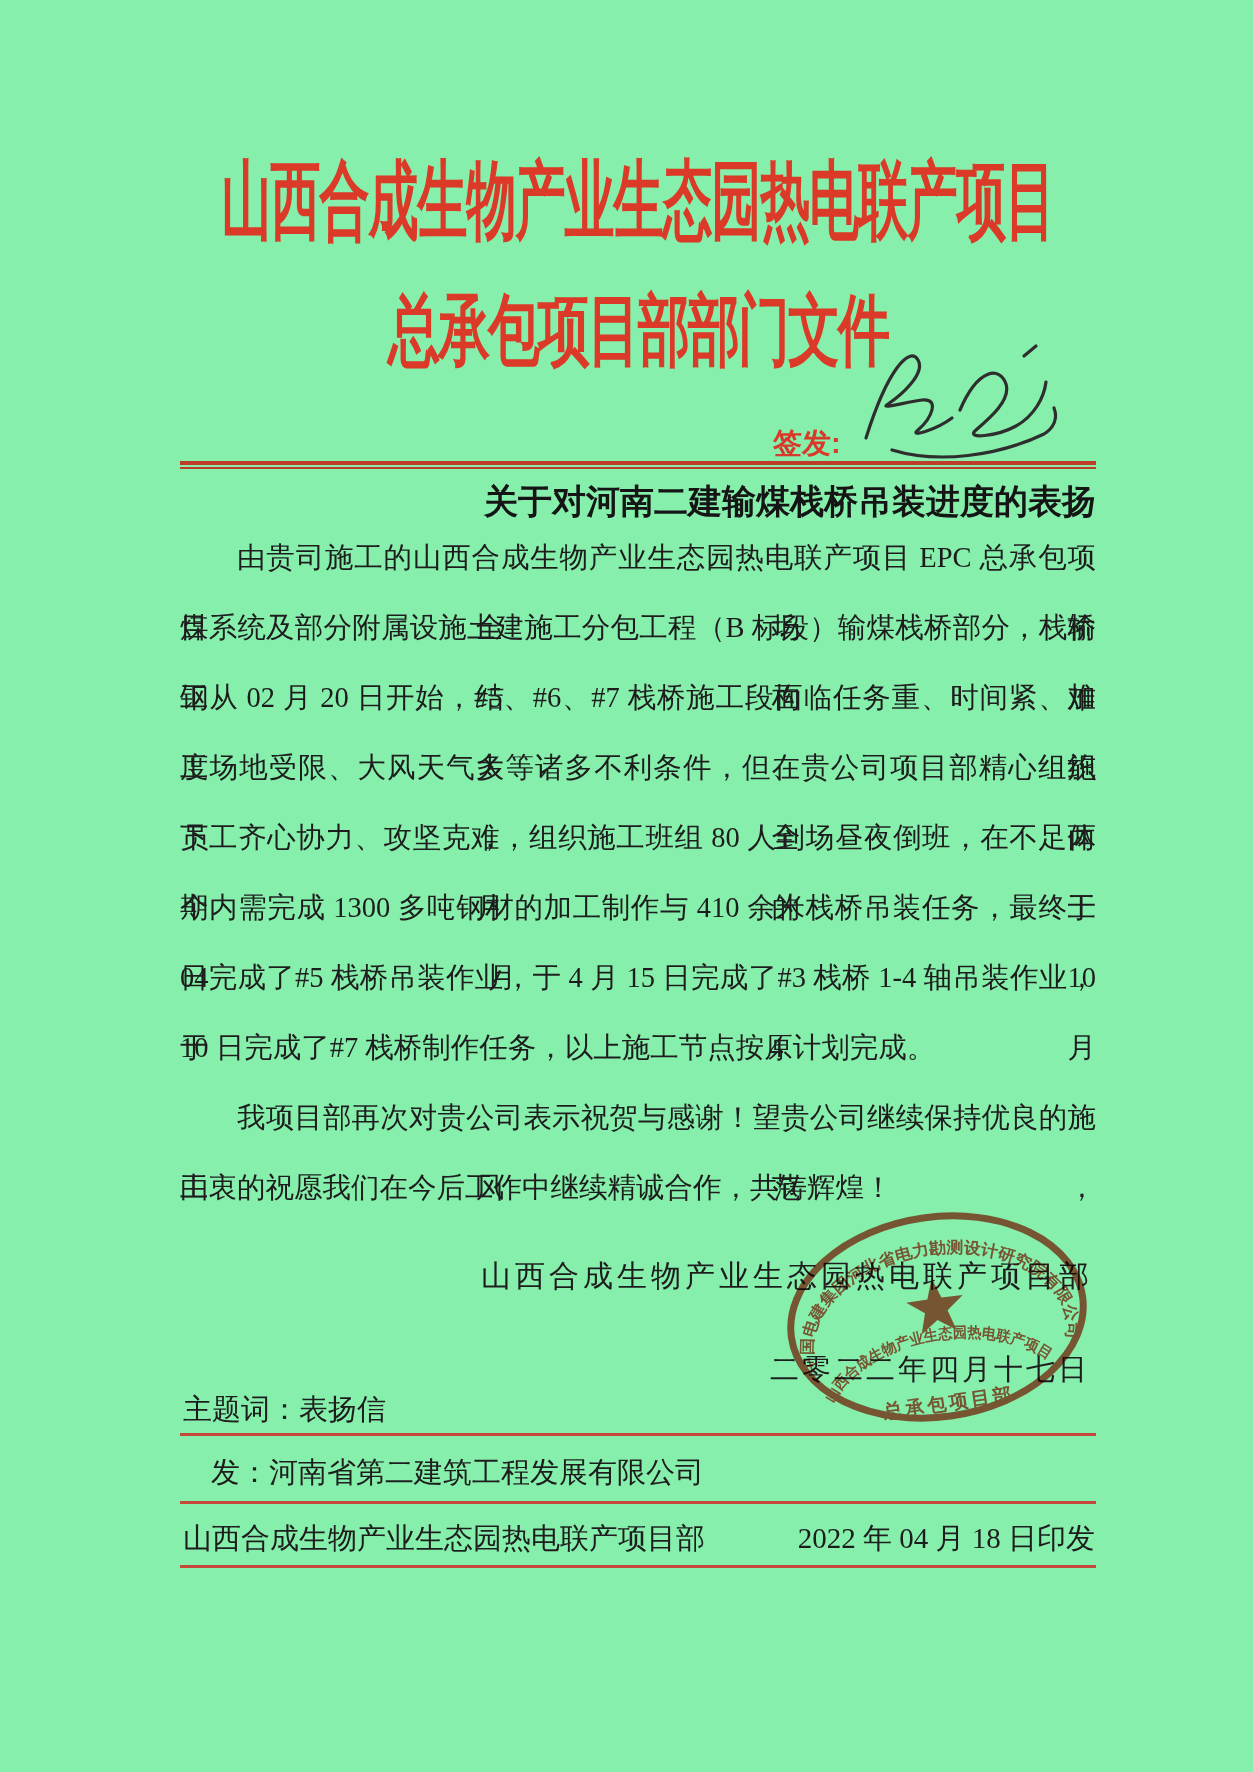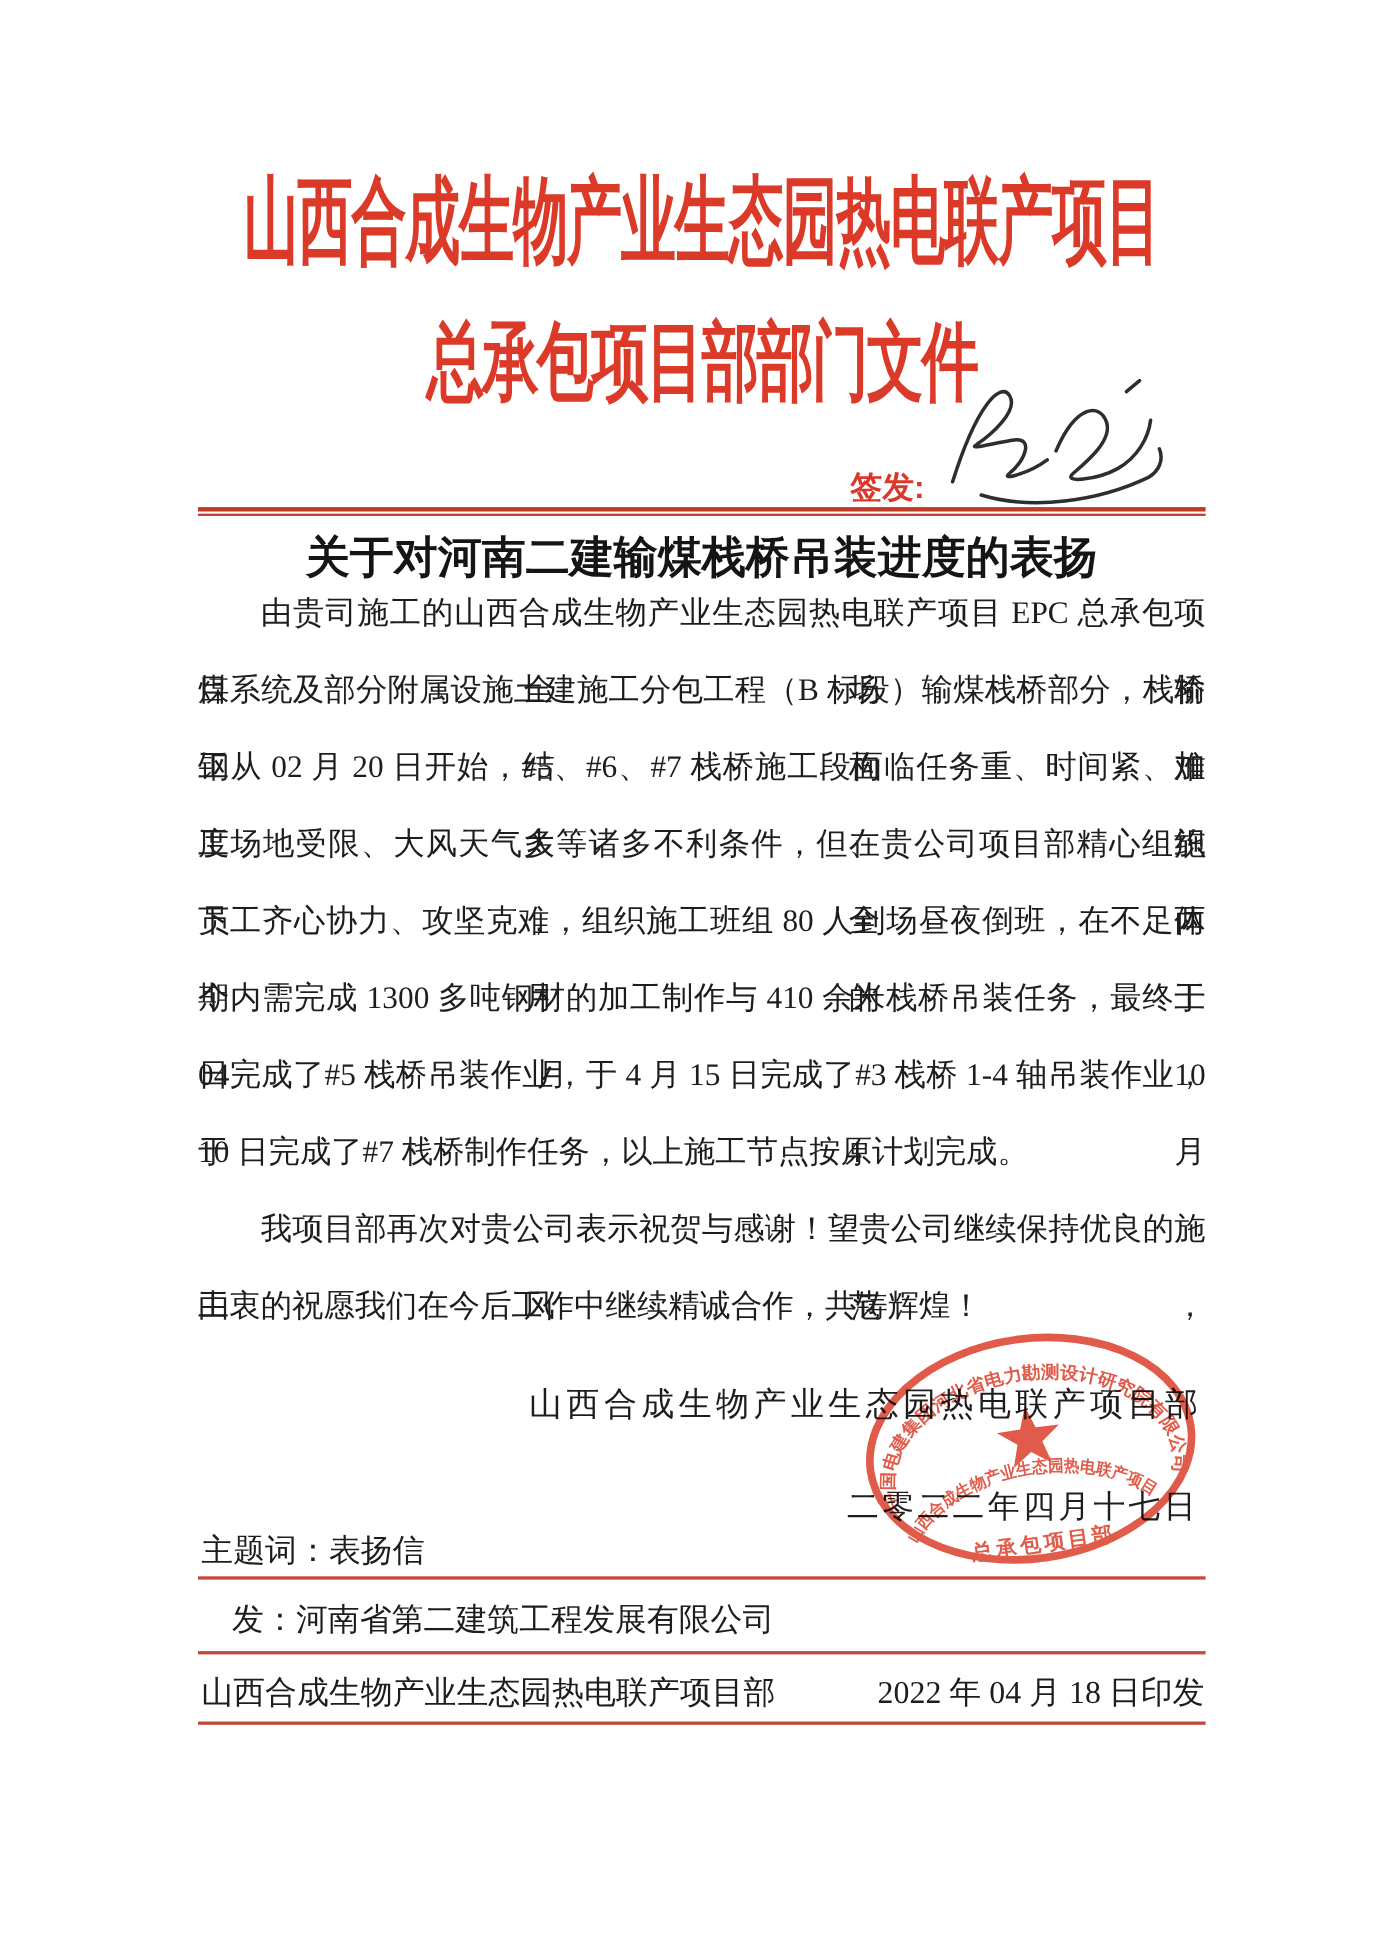--- a/index.html
+++ b/index.html
@@ -1,21 +1,21 @@
 <!DOCTYPE html>
 <html><head>
 <meta charset="utf-8">
 <style>
   html,body{margin:0;padding:0;}
   body{background:#888;}
   .page{
     position:relative;
     width:1253px;height:1772px;
     margin:0 auto;
-    background:#ffffff;
+    background:#86efac;
     overflow:hidden;
     font-family:"Liberation Serif","DejaVu Serif",serif;
     color:#1d1d1d;
   }
   
   .hdr1{
     position:absolute;top:158px;left:180px;width:916px;
     text-align:center;
     font-family:"Liberation Serif","DejaVu Serif",serif;
     font-weight:bold;
@@ -51,23 +51,23 @@
   }
   .sig-svg{position:absolute;left:848px;top:338px;width:230px;height:135px;}
   .dbl-rule{
     position:absolute;top:461px;left:180px;width:916px;height:2px;
     border-top:4px solid #bf3b2a;
     border-bottom:2px solid #bf3b2a;
   }
   
   .doc-title{
     position:absolute;top:479px;left:180px;width:916px;
-    text-align:center;
+    text-align:right;
     font-family:"Liberation Sans","DejaVu Sans",sans-serif;
-    font-weight:bold;font-size:40px;color:#151515;
+    font-weight:bold;font-size:34px;color:#151515;
     white-space:nowrap;
   }
   
   .body-block{
     position:absolute;top:523px;left:180px;width:916px;
     font-size:28.5px;line-height:70px;color:#1d1d1d;
   }
   .bline{height:70px;white-space:nowrap;}
   .bline.fill{white-space:normal;text-align:justify;text-align-last:justify;}
   .bline.indent{text-indent:2em;}

